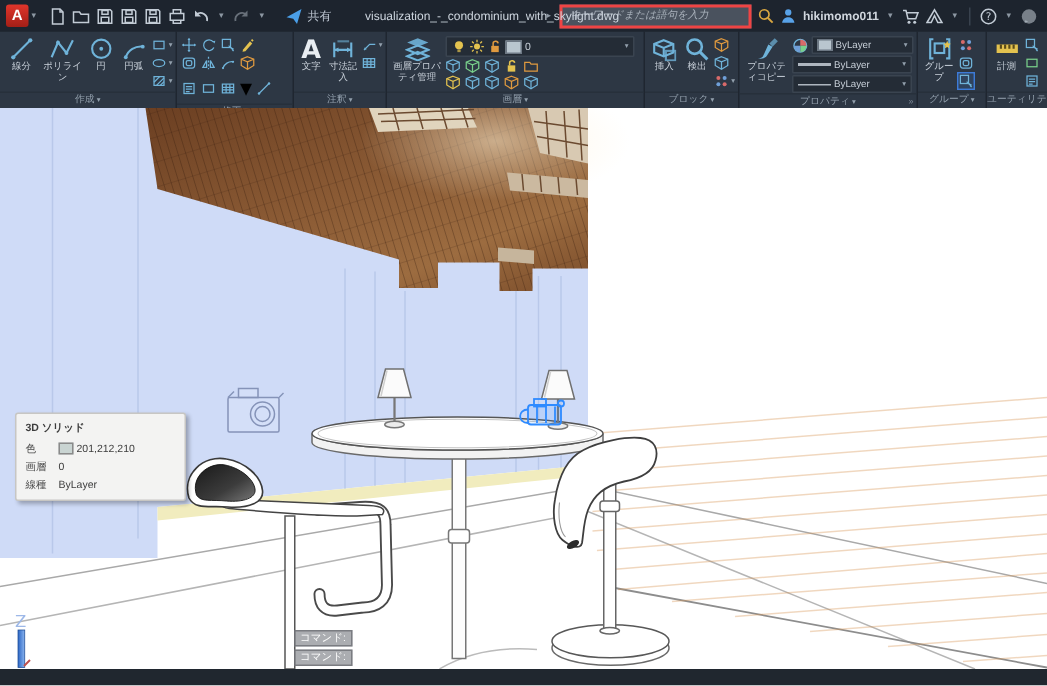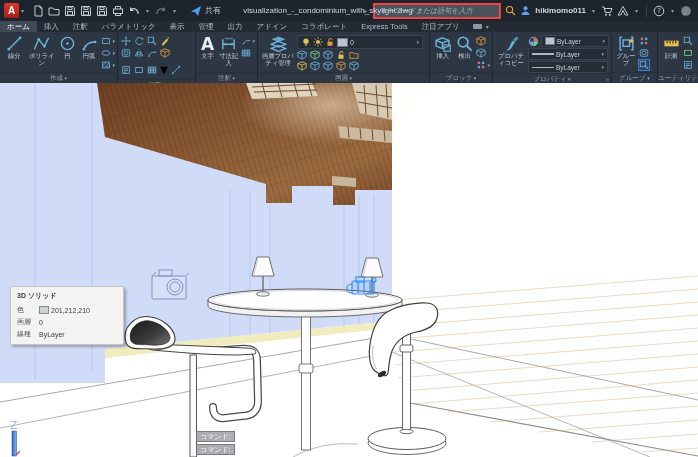--- a/index.html
+++ b/index.html
@@ -342,37 +342,20 @@
       <svg class="qicon">
           <use href="#s-help"></use>
         </svg>
       <span class="caret">▾</span>
       <svg class="qicon">
           <use href="#s-bubble"></use>
         </svg>
     </div>
   </div>
 
-  <div class="tabrow">
-    <div class="tab active">ホーム</div>
-    <div class="tab">挿入</div>
-    <div class="tab">注釈</div>
-    <div class="tab">パラメトリック</div>
-    <div class="tab">表示</div>
-    <div class="tab">管理</div>
-    <div class="tab">出力</div>
-    <div class="tab">アドイン</div>
-    <div class="tab">コラボレート</div>
-    <div class="tab">Express Tools</div>
-    <div class="tab">注目アプリ</div>
-    <div class="ribbon-toggle">
-      <span class="dash"></span>
-      <span class="caret">▾</span>
-    </div>
-  </div>
 
   <div class="ribbon">
 
     <div class="panel" style="width:118px">
       <div class="pbody">
         <div class="rbtn" style="width:24px">
           <svg class="big">
               <use href="#s-line"></use>
             </svg>
           <span>線分</span>

